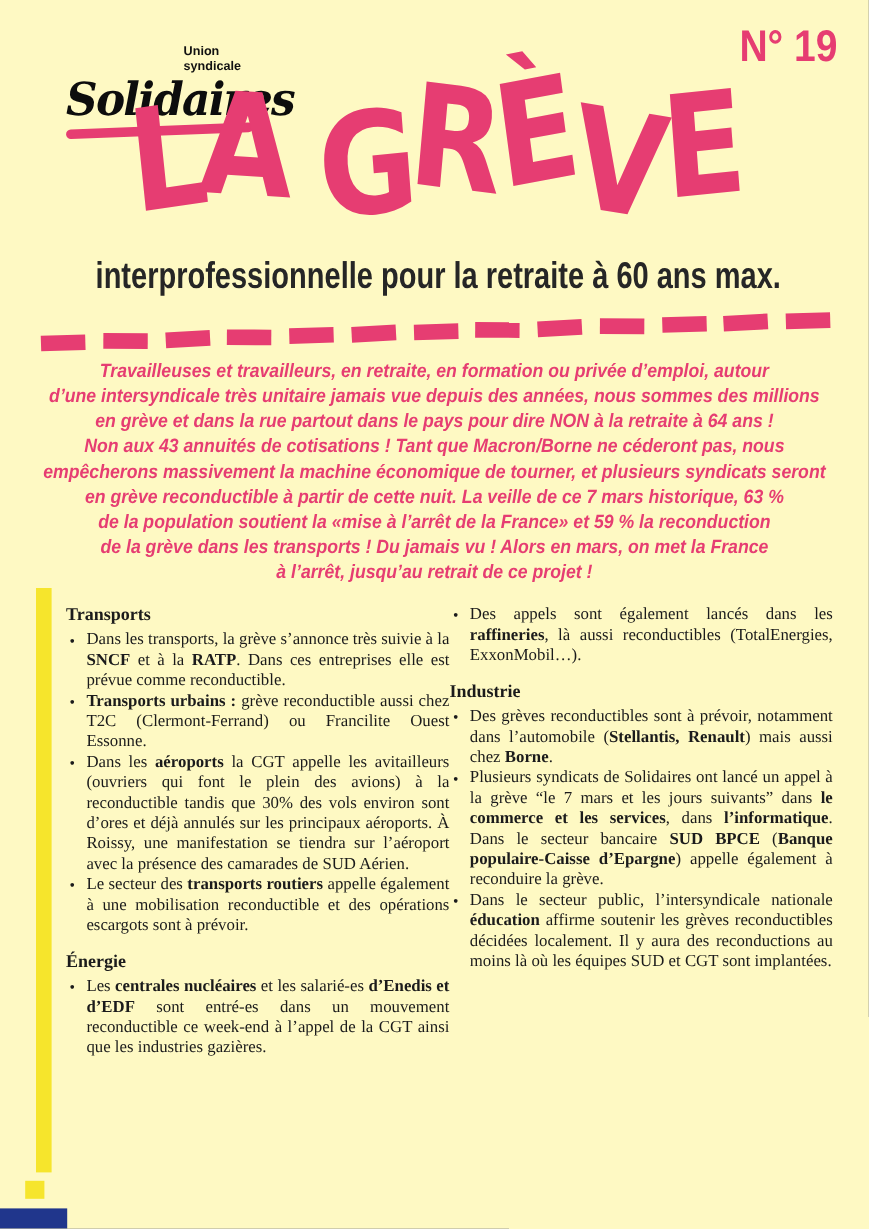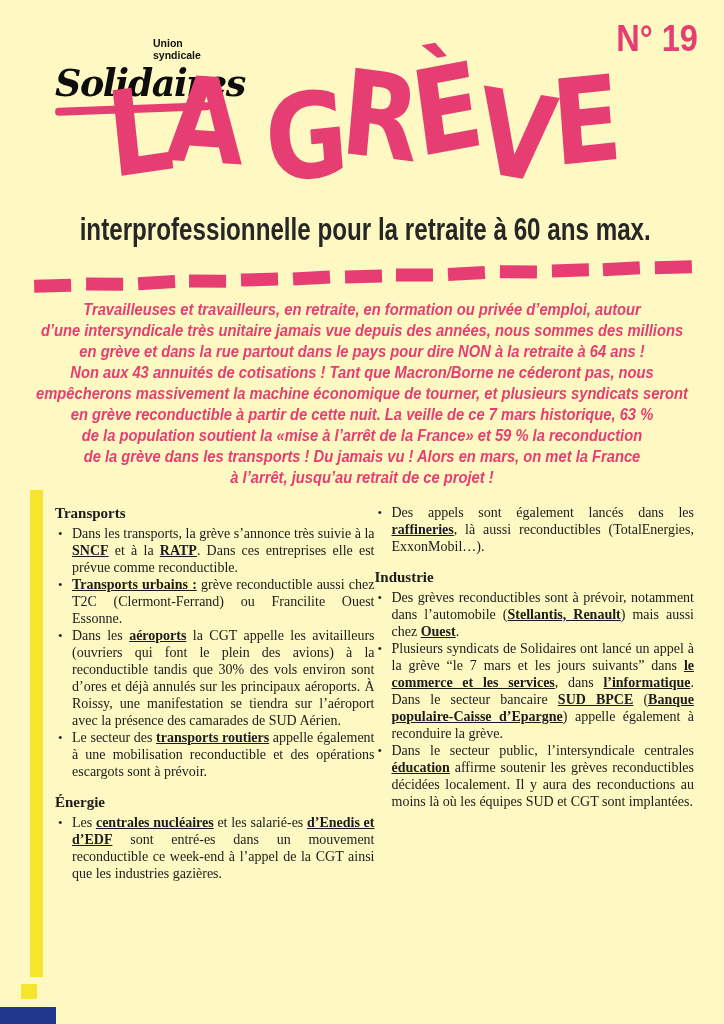--- a/index.html
+++ b/index.html
@@ -84,21 +84,21 @@
   
   .columns{display:flex;margin:16px 30px 0 55px;}
   .col{flex:1;min-width:0;}
   .col-header{
     font-weight:bold;font-size:15px;line-height:18px;margin:13px 0 3px 0;
   }
   .col > .col-header:first-child{margin-top:0;}
   .bullet-item{display:flex;margin:0;}
   .dot{flex:none;width:14px;padding-left:3px;font-size:13px;line-height:17px;}
   .bullet-text{flex:1;text-align:justify;font-size:14px;line-height:17px;}
-  .bullet-text .b{font-weight:bold;text-decoration:underline;}
+  .bullet-text .b{font-weight:bold;}
   
   .corner-yellow{position:absolute;left:21px;top:984px;width:16px;height:15px;background:#f6e52c;}
   .corner-navy{position:absolute;left:0;top:1007px;width:56px;height:17px;background:#20368c;}
 </style>
 </head>
 <body>
 
 <div class="page">
 
   <div class="logo-block">
@@ -171,29 +171,29 @@
           </div>
         </div>
       <div class="col" id="col-right">
           <div class="bullet-item">
             <span class="dot">•</span>
             <div class="bullet-text"><span>Des appels sont également lancés dans les </span><span class="b">raffineries</span><span>, là aussi reconductibles (TotalEnergies, ExxonMobil…).</span></div>
           </div>
           <div class="col-header">Industrie</div>
           <div class="bullet-item">
             <span class="dot">•</span>
-            <div class="bullet-text"><span>Des grèves reconductibles sont à prévoir, notamment dans l’automobile (</span><span class="b">Stellantis, Renault</span><span>) mais aussi chez </span><span class="b">Ouest</span><span>.</span></div>
+            <div class="bullet-text"><span>Des grèves reconductibles sont à prévoir, notamment dans l’automobile (</span><span class="b">Stellantis, Renault</span><span>) mais aussi chez </span><span class="b">Borne</span><span>.</span></div>
           </div>
           <div class="bullet-item">
             <span class="dot">•</span>
             <div class="bullet-text"><span>Plusieurs syndicats de Solidaires ont lancé un appel à la grève “le 7 mars et les jours suivants” dans </span><span class="b">le commerce et les services</span><span>, dans </span><span class="b">l’informatique</span><span>. Dans le secteur bancaire </span><span class="b">SUD BPCE</span><span> (</span><span class="b">Banque populaire-Caisse d’Epargne</span><span>) appelle également à reconduire la grève.</span></div>
           </div>
           <div class="bullet-item">
             <span class="dot">•</span>
-            <div class="bullet-text"><span>Dans le secteur public, l’intersyndicale centrales </span><span class="b">éducation</span><span> affirme soutenir les grèves reconductibles décidées localement. Il y aura des reconductions au moins là où les équipes SUD et CGT sont implantées.</span></div>
+            <div class="bullet-text"><span>Dans le secteur public, l’intersyndicale nationale </span><span class="b">éducation</span><span> affirme soutenir les grèves reconductibles décidées localement. Il y aura des reconductions au moins là où les équipes SUD et CGT sont implantées.</span></div>
           </div>
         </div>
     </div>
   </section>
 
   <div class="corner-yellow"></div>
   <div class="corner-navy"></div>
 
 </div>
 

